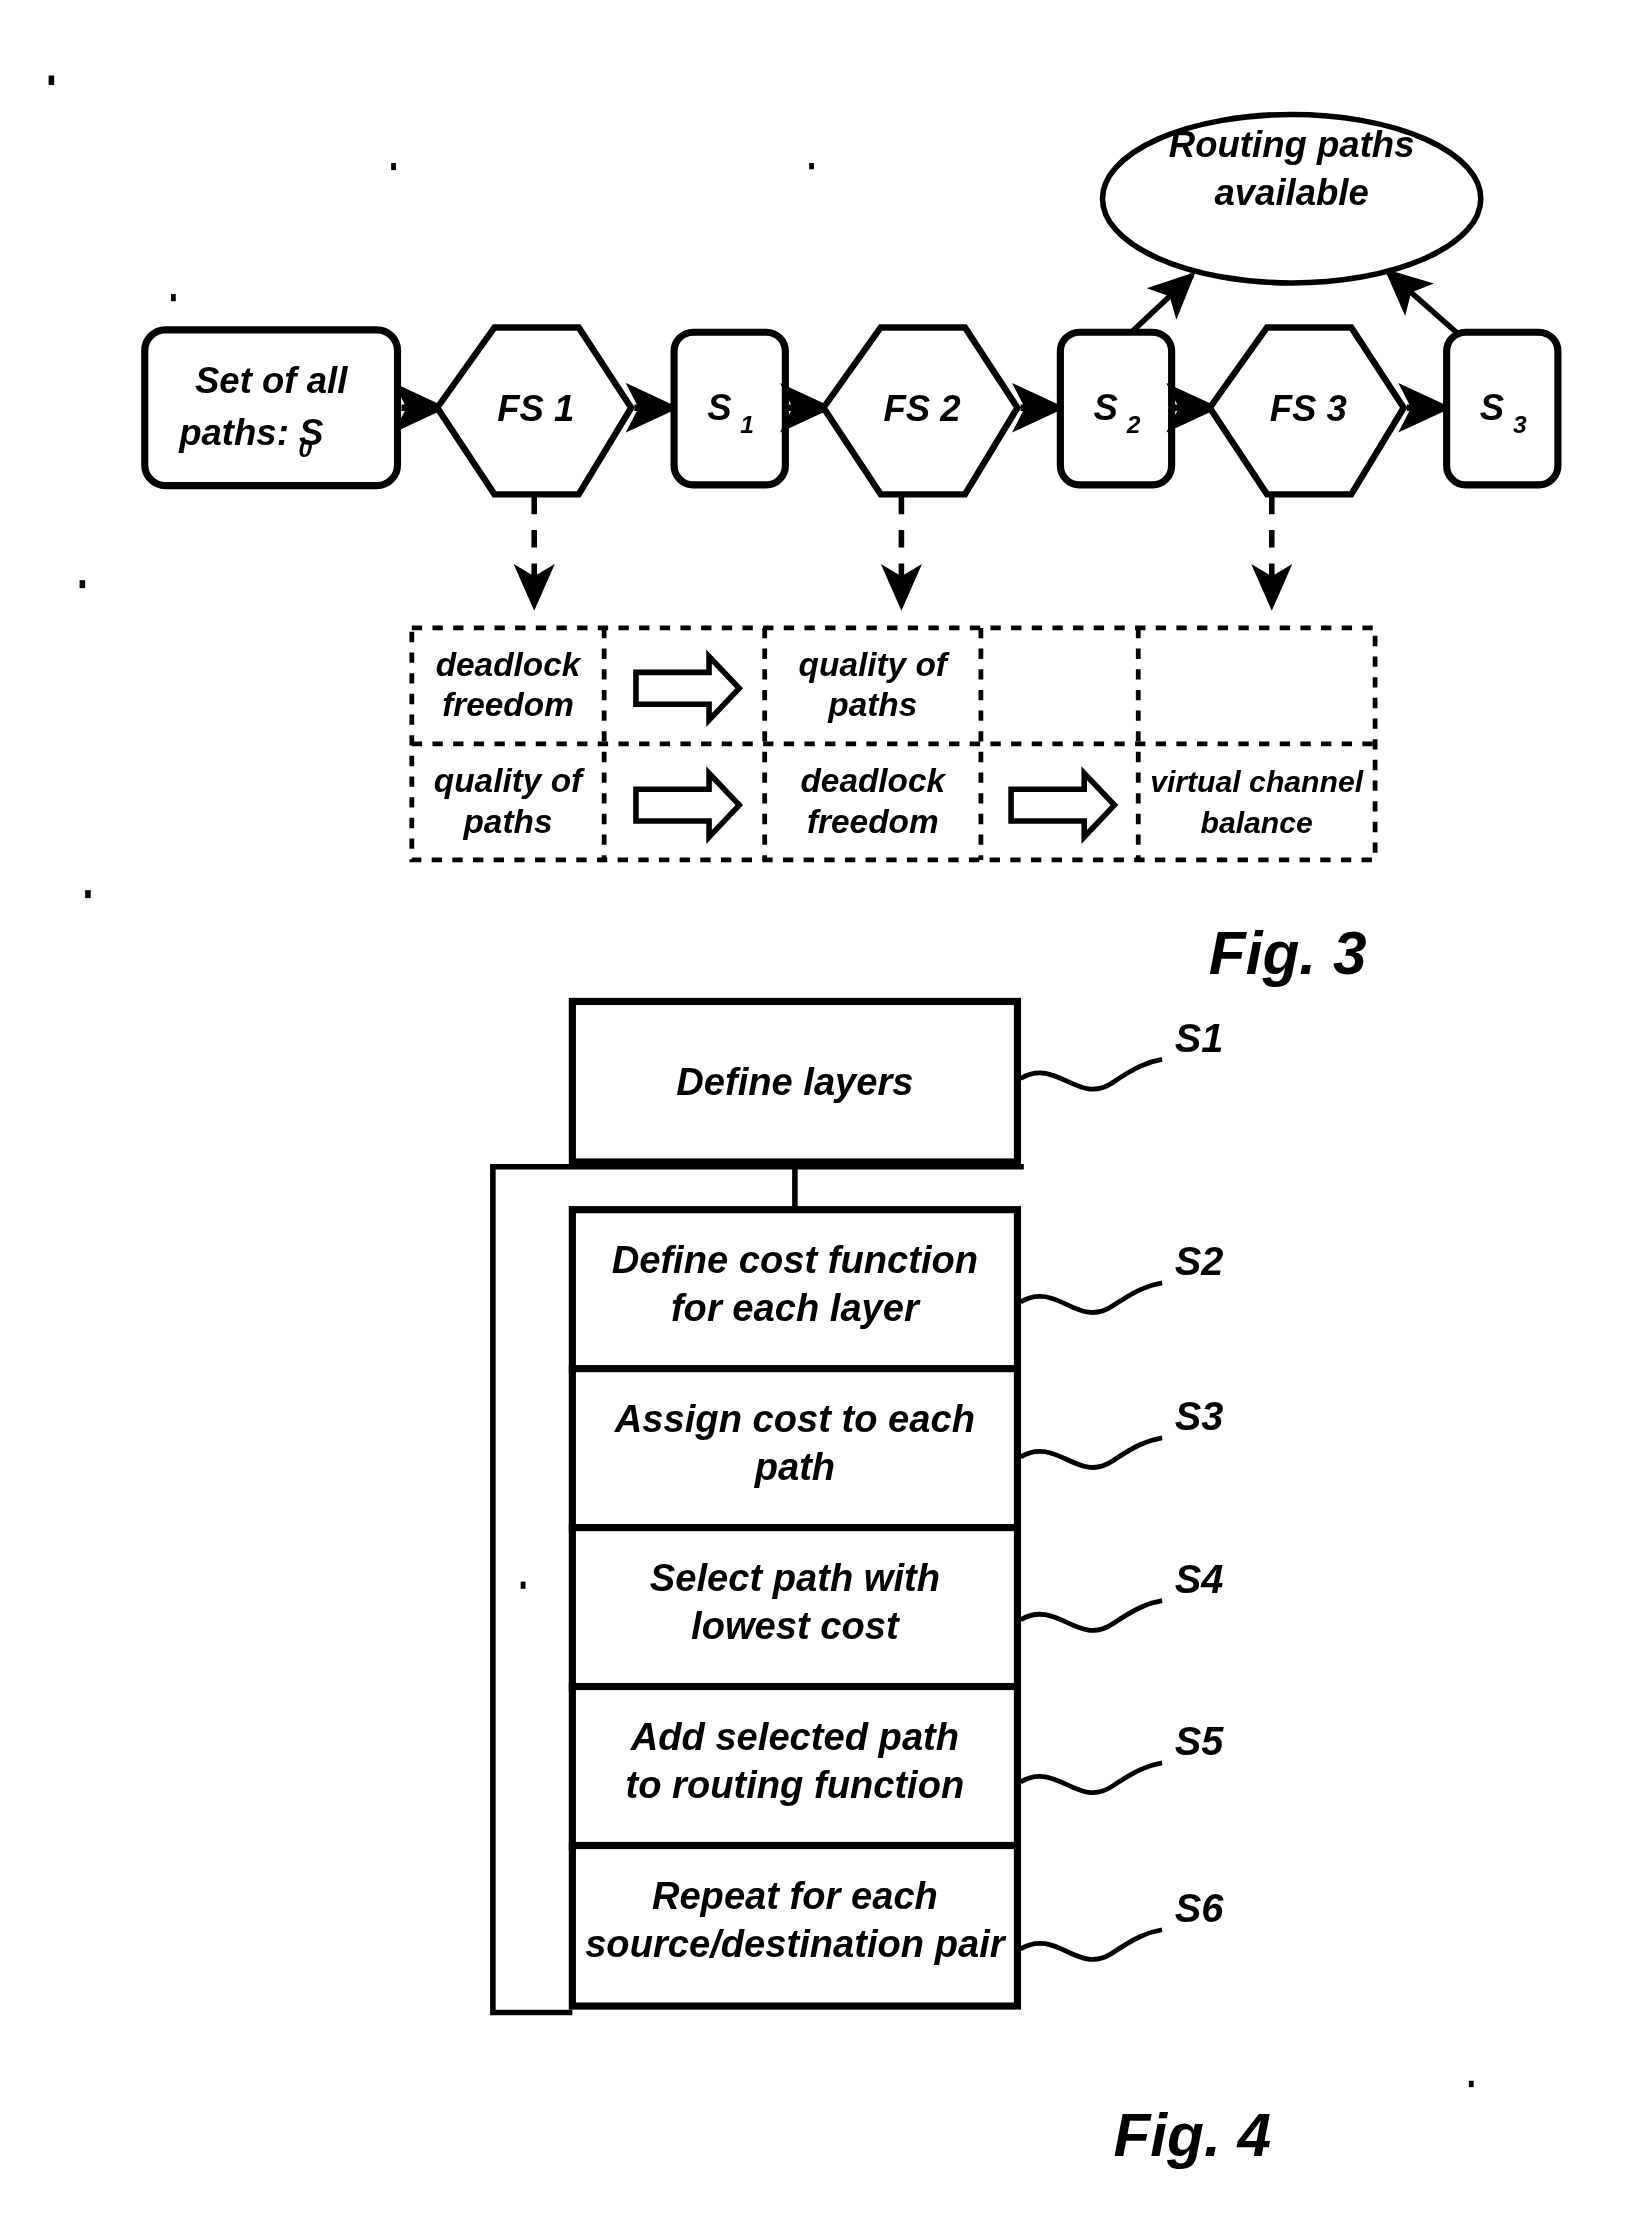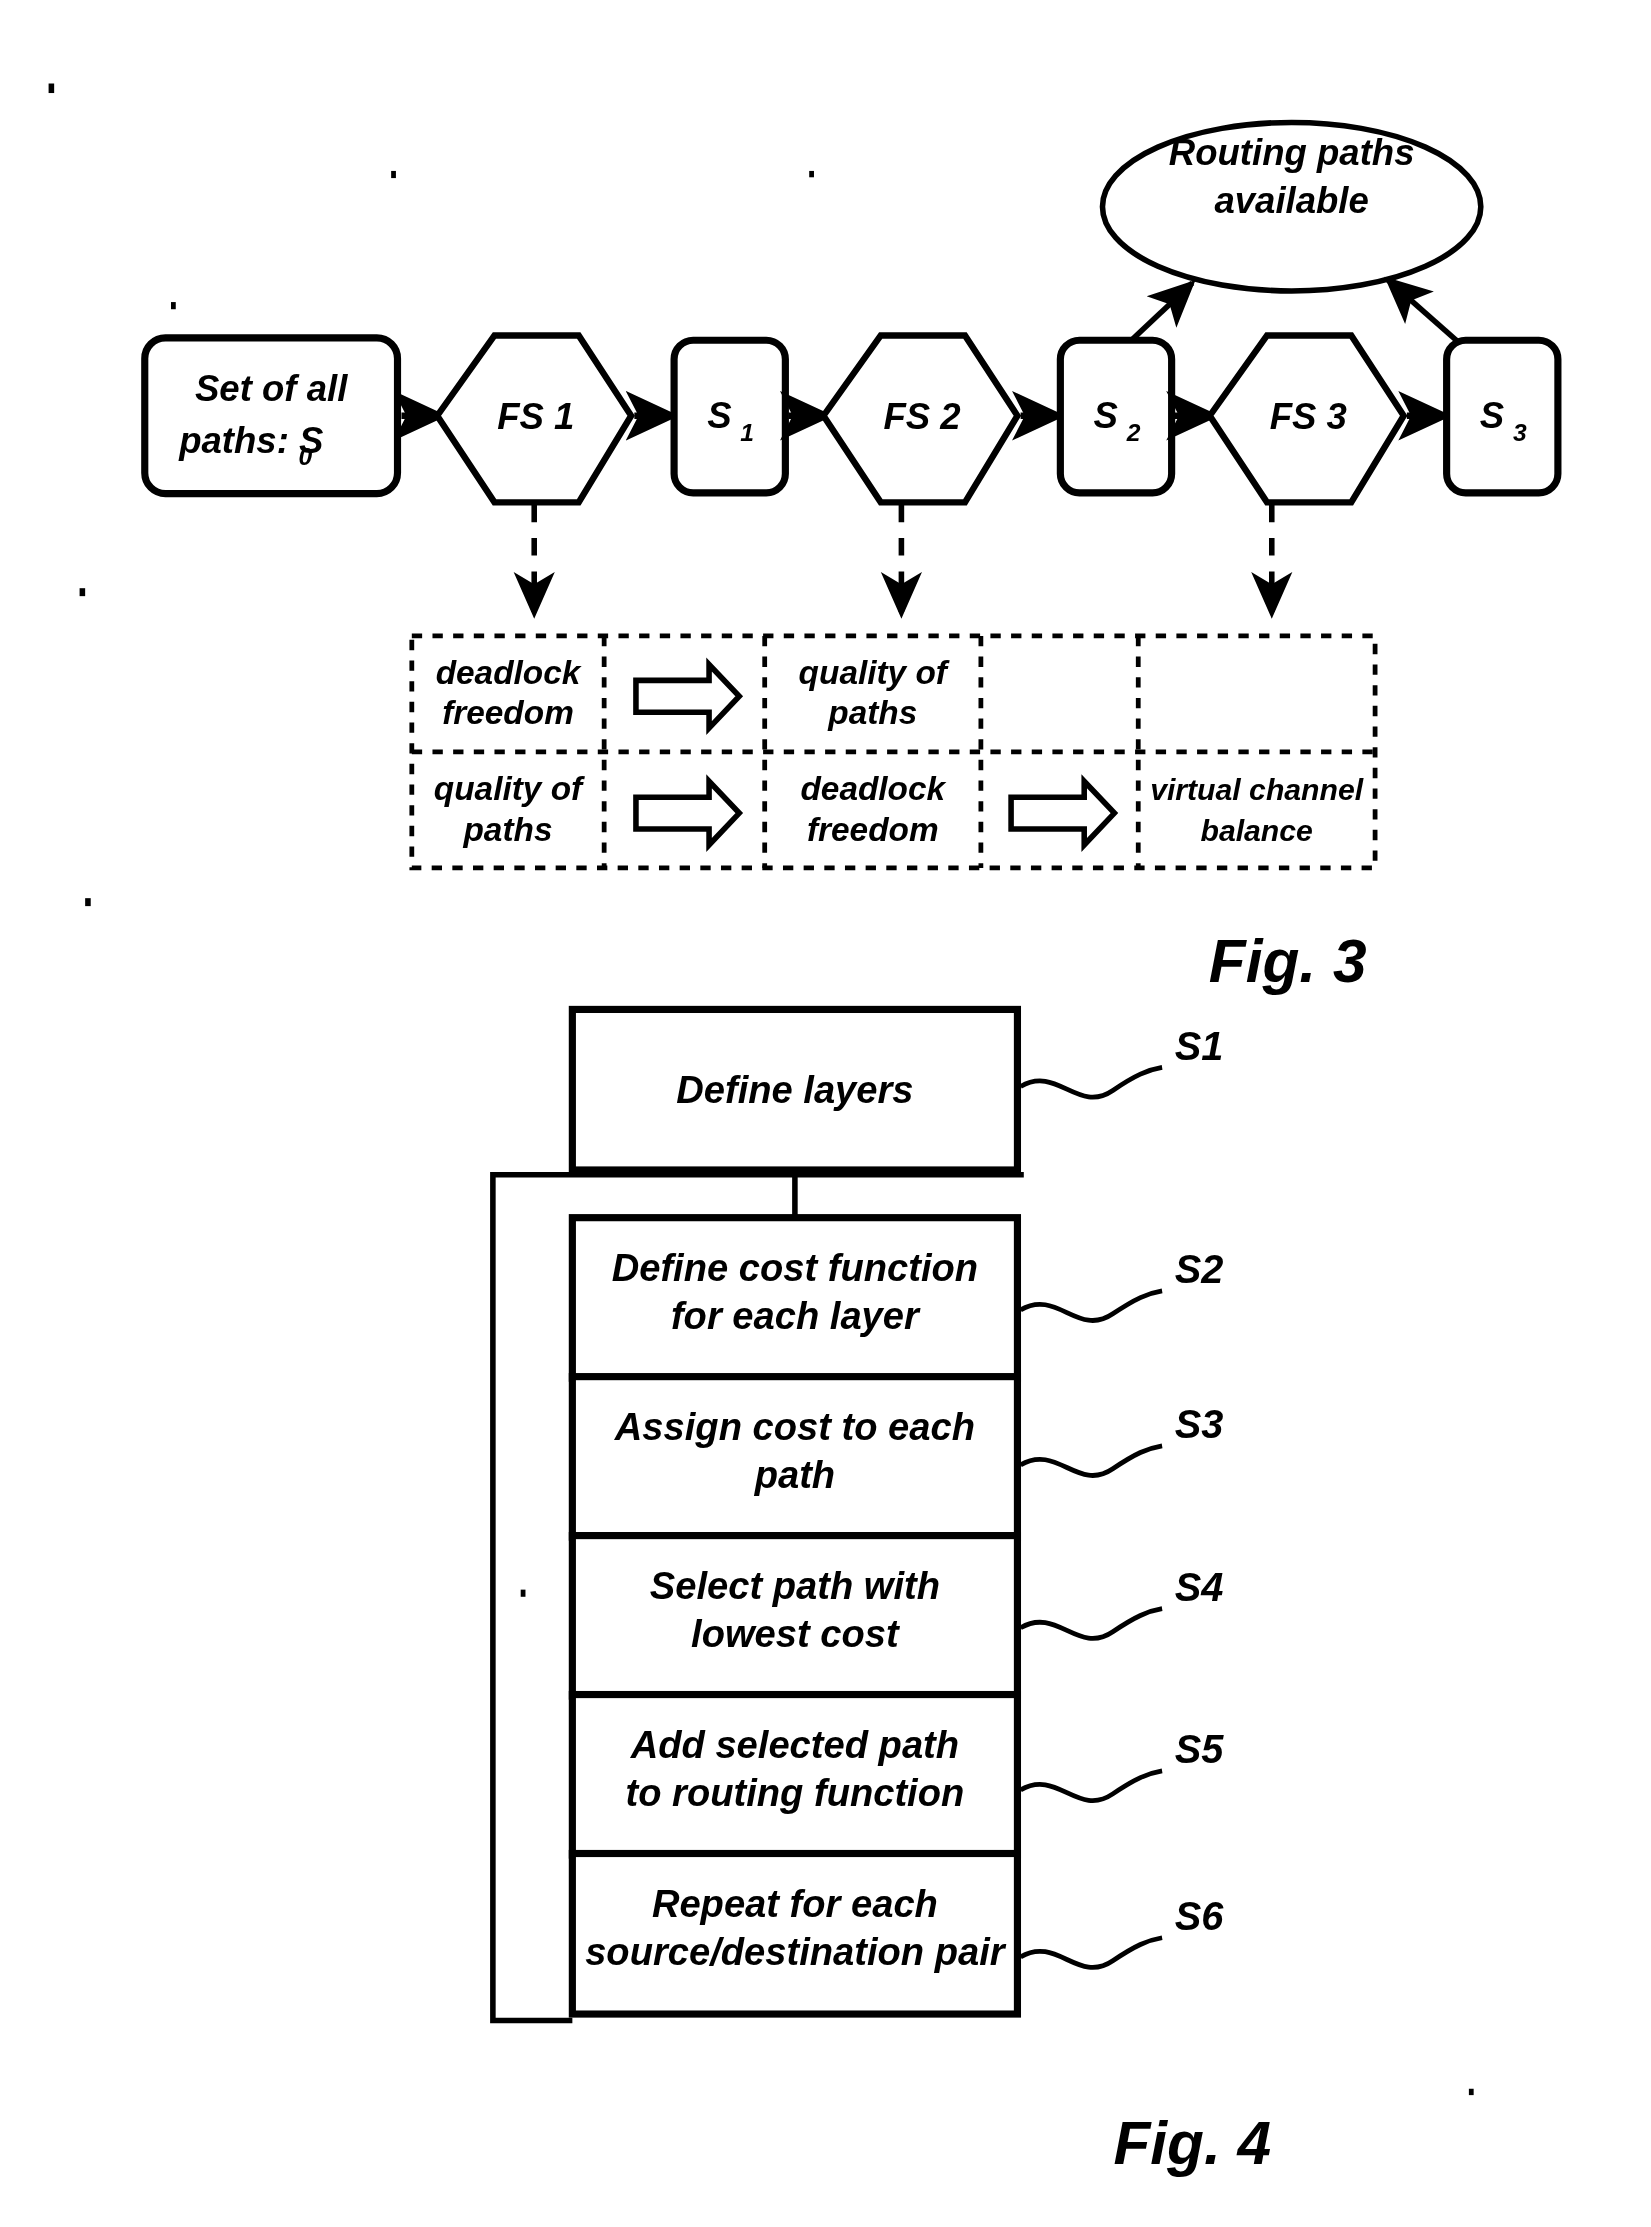--- a/index.html
+++ b/index.html
@@ -9,21 +9,21 @@
   }
   body {
     width: 1651px;
     height: 2227px;
     position: relative;
     font-family: "Liberation Sans", sans-serif;
     overflow: hidden;
   }
   #sheet {
     position: absolute;
-    left: 0; top: 8px;
+    left: 0; top: 0;
     width: 1651px;
     height: 1623px;
   }
   svg { display: block; }
   text {
     font-family: "Liberation Sans", sans-serif;
     fill: #000000;
     font-style: italic;
     font-weight: bold;
   }

